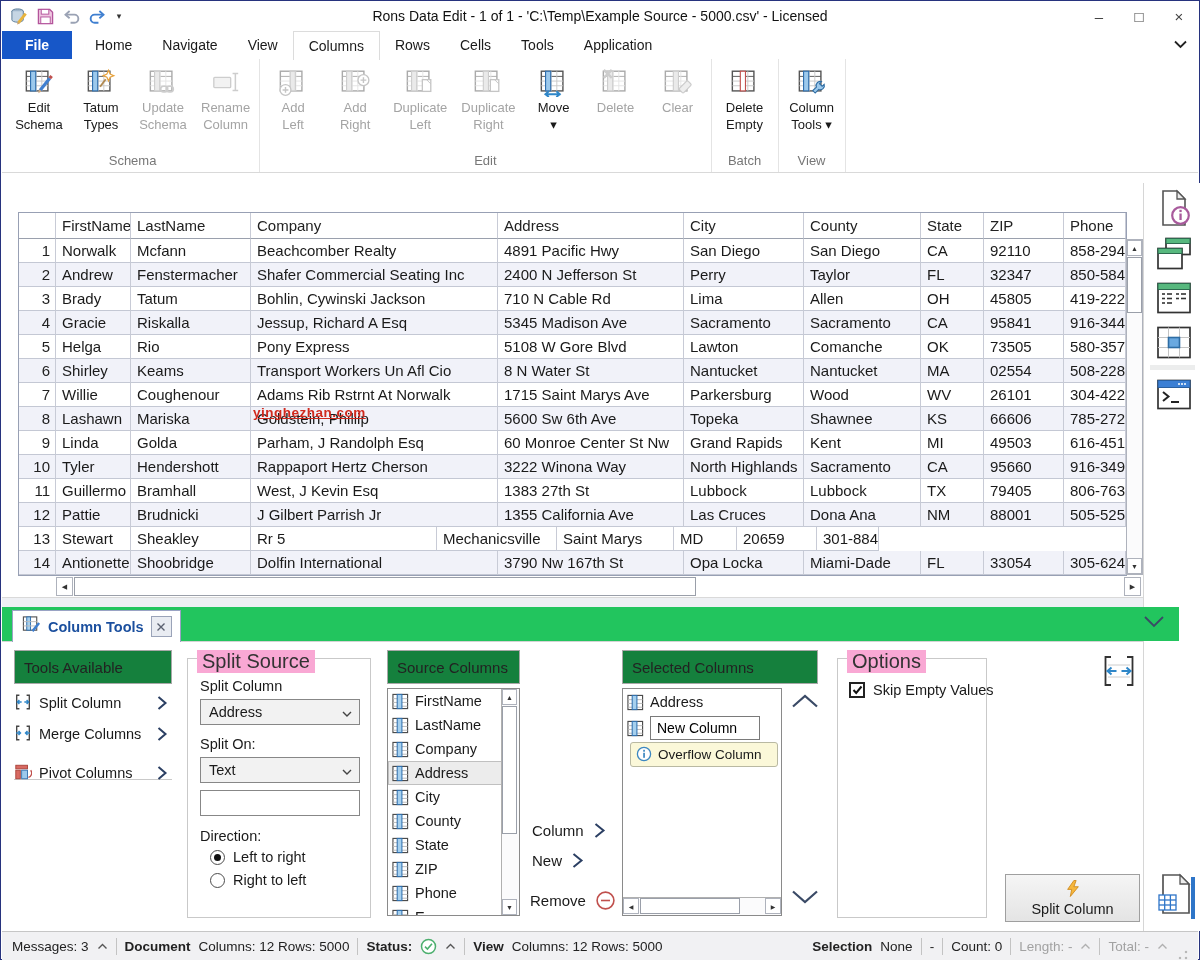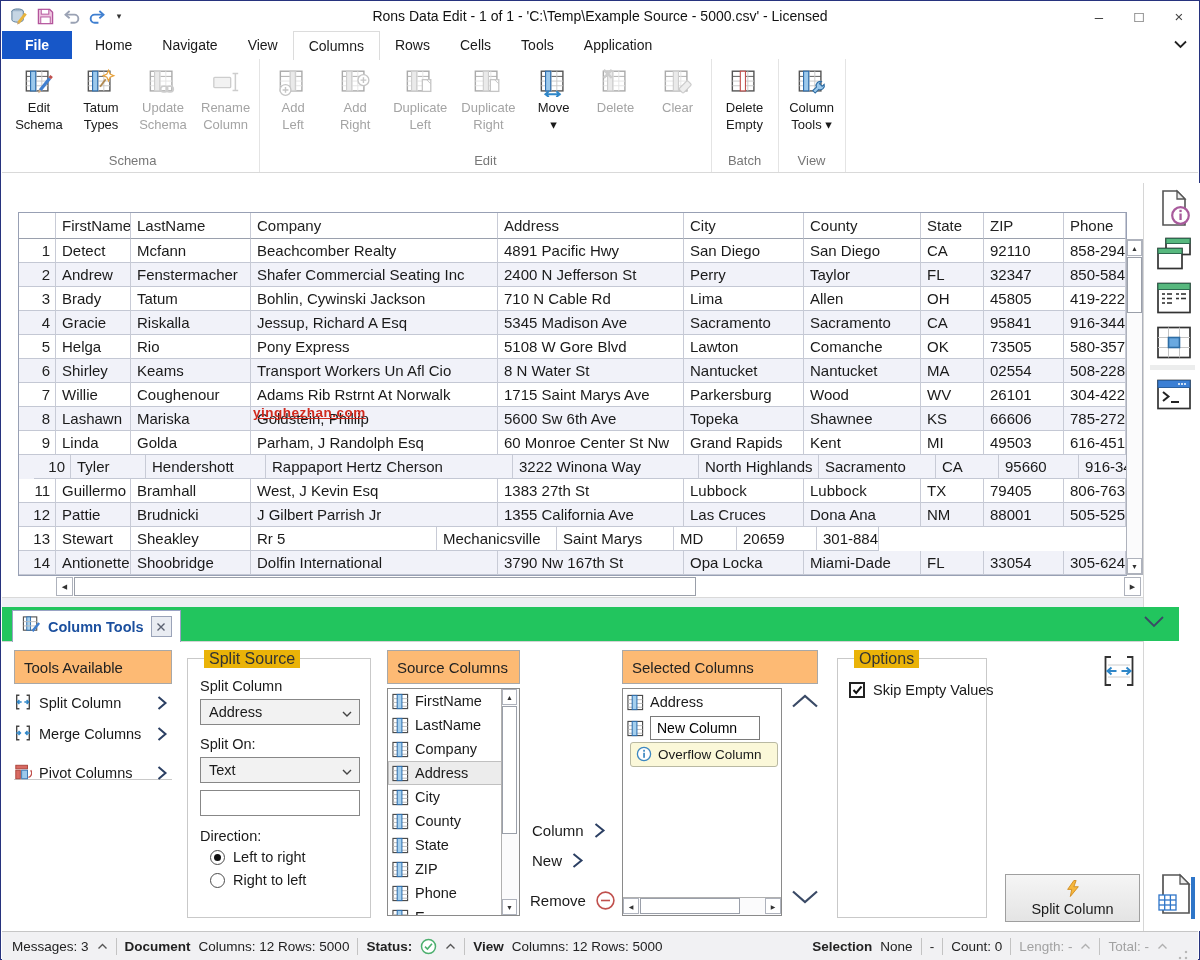--- a/index.html
+++ b/index.html
@@ -72,28 +72,28 @@
 
   
   .toolsep{position:absolute;left:1px;top:596px;width:1141px;height:10px;background:#eef0f4;border-top:1px solid #d9d9d9;}
   .toolstabrow{position:absolute;left:1px;top:606px;width:1141px;height:34px;background:#22c55e;padding-left:36px;}
   .toolstab{position:absolute;left:10px;top:3px;height:31px;display:flex;align-items:center;gap:7px;padding:0 8px 0 9px;
             background:#fff;border:1px solid #9aa3c4;border-bottom:none;z-index:2;}
   .toolstab .tlabel{font-size:14.5px;font-weight:bold;color:#1b4f9e;white-space:nowrap;}
   .panel-collapse{position:absolute;right:14px;top:8px;}
   .toolspanel{position:absolute;left:1px;top:640px;width:1141px;height:290px;background:#fff;border-top:1px solid #d4d4d4;box-sizing:border-box;}
 
-  .hdrbox{position:absolute;border:1px solid #a8a8a8;background:#fdba74;font-size:15px;color:#222;
+  .hdrbox{position:absolute;border:1px solid #a8a8a8;background:#15803d;font-size:15px;color:#222;
           display:flex;align-items:center;padding-left:9px;box-sizing:border-box;}
   .toolitem{position:absolute;left:12px;width:158px;height:26px;display:flex;align-items:center;gap:7px;font-size:14.5px;}
   .toolitem .tchev{margin-left:auto;margin-right:4px;}
   .tooldiv{position:absolute;left:12px;width:158px;border-top:1px solid #c9c9c9;}
 
   .groupbox{position:absolute;border:1px solid #c9c9c9;box-sizing:border-box;}
-  .gleg{position:absolute;top:-9px;left:16px;background:#eab308;padding:0 5px;font-size:16px;color:#333;}
+  .gleg{position:absolute;top:-9px;left:9px;background:#f9a8d4;padding:0 5px;font-size:20px;color:#333;}
 
   .flabel{position:absolute;font-size:14.5px;color:#1a1a1a;}
   .combo{position:absolute;height:26px;border:1px solid #878787;background:#f2f2f2;display:flex;align-items:center;
          font-size:14.5px;padding-left:8px;box-sizing:border-box;}
   .combo .ccaret{margin-left:auto;margin-right:7px;}
   .tinput{position:absolute;height:26px;border:1px solid #878787;background:#fff;box-sizing:border-box;}
   .radiorow{position:absolute;display:flex;align-items:center;gap:8px;font-size:14.5px;}
   .radio{width:15px;height:15px;border:1px solid #4c4c4c;border-radius:50%;background:#fff;box-sizing:border-box;flex:none;}
   .radio.on::after{content:"";display:block;width:7px;height:7px;border-radius:50%;background:#111;margin:3px;}
 
@@ -436,21 +436,21 @@
         <div class="gcell" style="width: 247px; flex: 0 0 auto;">Company</div>
         <div class="gcell" style="width: 186px; flex: 0 0 auto;">Address</div>
         <div class="gcell" style="width: 120px; flex: 0 0 auto;">City</div>
         <div class="gcell" style="width: 117px; flex: 0 0 auto;">County</div>
         <div class="gcell" style="width: 63px; flex: 0 0 auto;">State</div>
         <div class="gcell" style="width: 80px; flex: 0 0 auto;">ZIP</div>
         <div class="gcell" style="width: 62px; flex: 0 0 auto;">Phone</div>
       </div>
       <div class="grow">
         <div class="gcell gnum" style="width: 37px; flex: 0 0 auto;">1</div>
-        <div class="gcell" style="width: 75px; flex: 0 0 auto;">Detect</div>
+        <div class="gcell" style="width: 75px; flex: 0 0 auto;">Norwalk</div>
         <div class="gcell" style="width: 120px; flex: 0 0 auto;">Mcfann</div>
         <div class="gcell" style="width: 247px; flex: 0 0 auto;">Beachcomber Realty</div>
         <div class="gcell" style="width: 186px; flex: 0 0 auto;">4891 Pacific Hwy</div>
         <div class="gcell" style="width: 120px; flex: 0 0 auto;">San Diego</div>
         <div class="gcell" style="width: 117px; flex: 0 0 auto;">San Diego</div>
         <div class="gcell" style="width: 63px; flex: 0 0 auto;">CA</div>
         <div class="gcell" style="width: 80px; flex: 0 0 auto;">92110</div>
         <div class="gcell" style="width: 62px; flex: 0 0 auto;">858-294</div>
       </div>
       <div class="grow alt">
@@ -543,21 +543,21 @@
         <div class="gcell" style="width: 120px; flex: 0 0 auto;">Golda</div>
         <div class="gcell" style="width: 247px; flex: 0 0 auto;">Parham, J Randolph Esq</div>
         <div class="gcell" style="width: 186px; flex: 0 0 auto;">60 Monroe Center St Nw</div>
         <div class="gcell" style="width: 120px; flex: 0 0 auto;">Grand Rapids</div>
         <div class="gcell" style="width: 117px; flex: 0 0 auto;">Kent</div>
         <div class="gcell" style="width: 63px; flex: 0 0 auto;">MI</div>
         <div class="gcell" style="width: 80px; flex: 0 0 auto;">49503</div>
         <div class="gcell" style="width: 62px; flex: 0 0 auto;">616-451</div>
       </div>
       <div class="grow alt">
-        <div class="gcell gnum" style="width: 37px; flex: 0 0 auto; margin-left: 15px;">10</div>
+        <div class="gcell gnum" style="width: 37px; flex: 0 0 auto;">10</div>
         <div class="gcell" style="width: 75px; flex: 0 0 auto;">Tyler</div>
         <div class="gcell" style="width: 120px; flex: 0 0 auto;">Hendershott</div>
         <div class="gcell" style="width: 247px; flex: 0 0 auto;">Rappaport Hertz Cherson</div>
         <div class="gcell" style="width: 186px; flex: 0 0 auto;">3222 Winona Way</div>
         <div class="gcell" style="width: 120px; flex: 0 0 auto;">North Highlands</div>
         <div class="gcell" style="width: 117px; flex: 0 0 auto;">Sacramento</div>
         <div class="gcell" style="width: 63px; flex: 0 0 auto;">CA</div>
         <div class="gcell" style="width: 80px; flex: 0 0 auto;">95660</div>
         <div class="gcell" style="width: 62px; flex: 0 0 auto;">916-349</div>
       </div>

